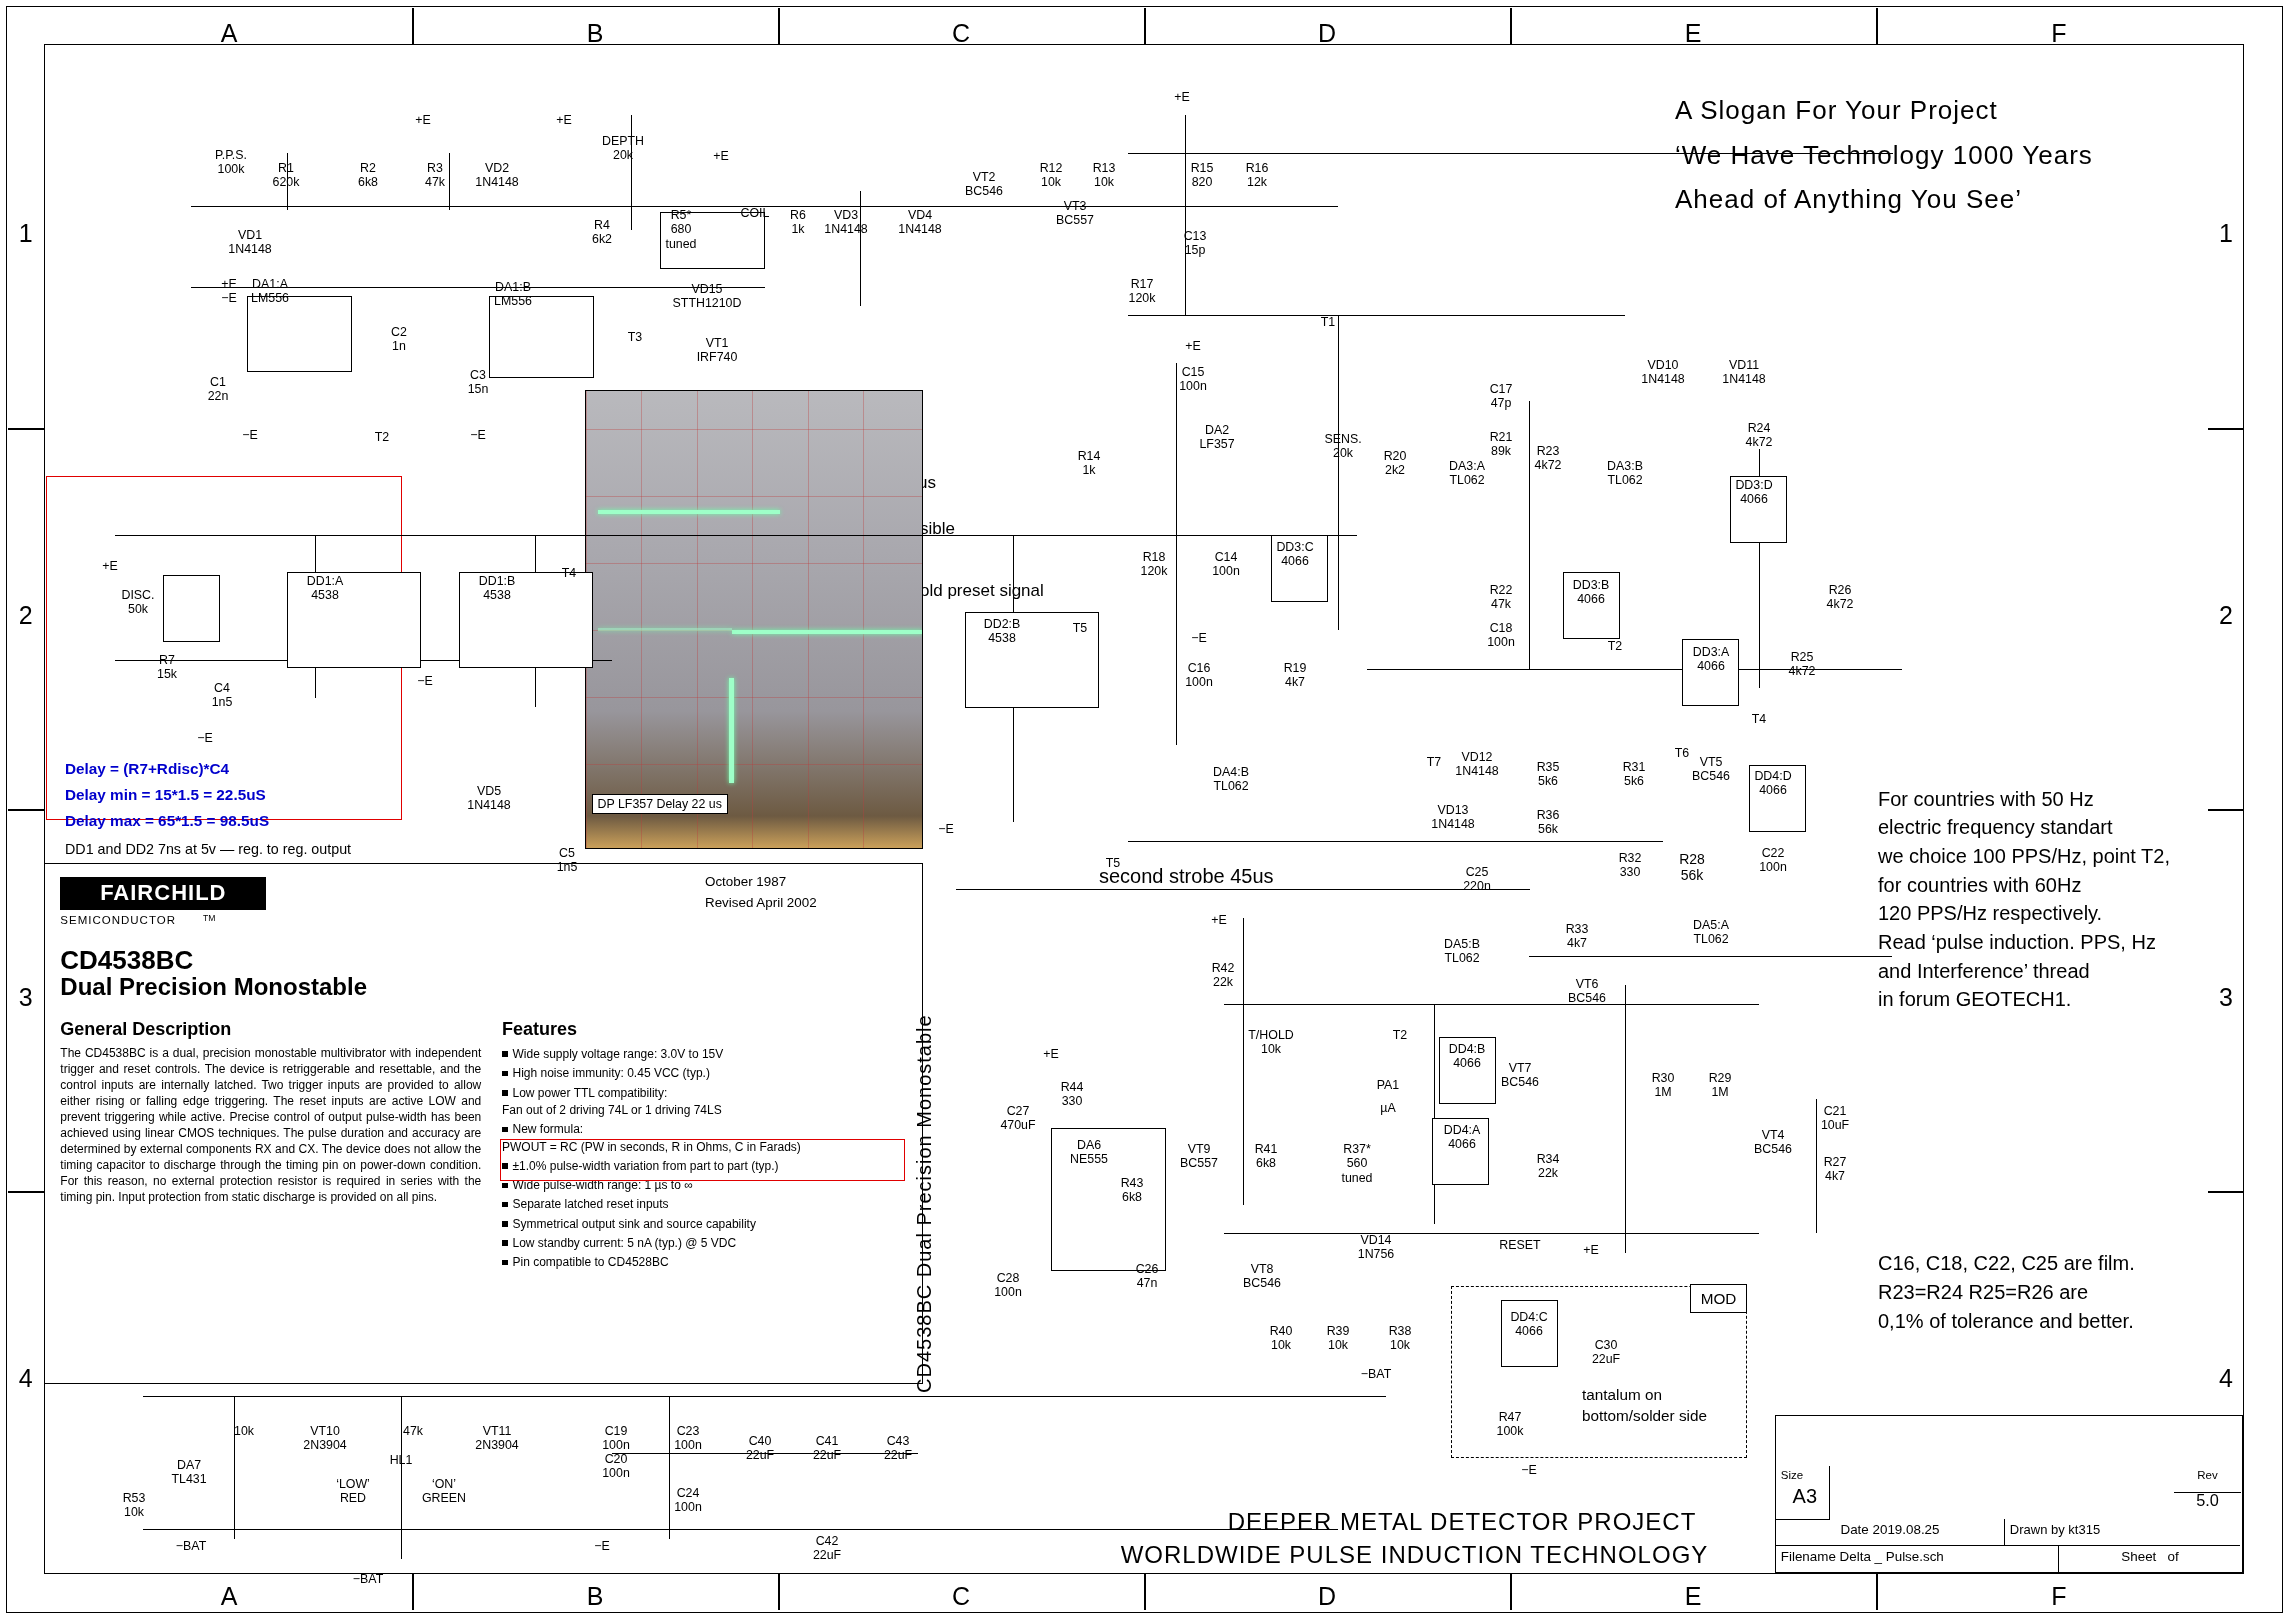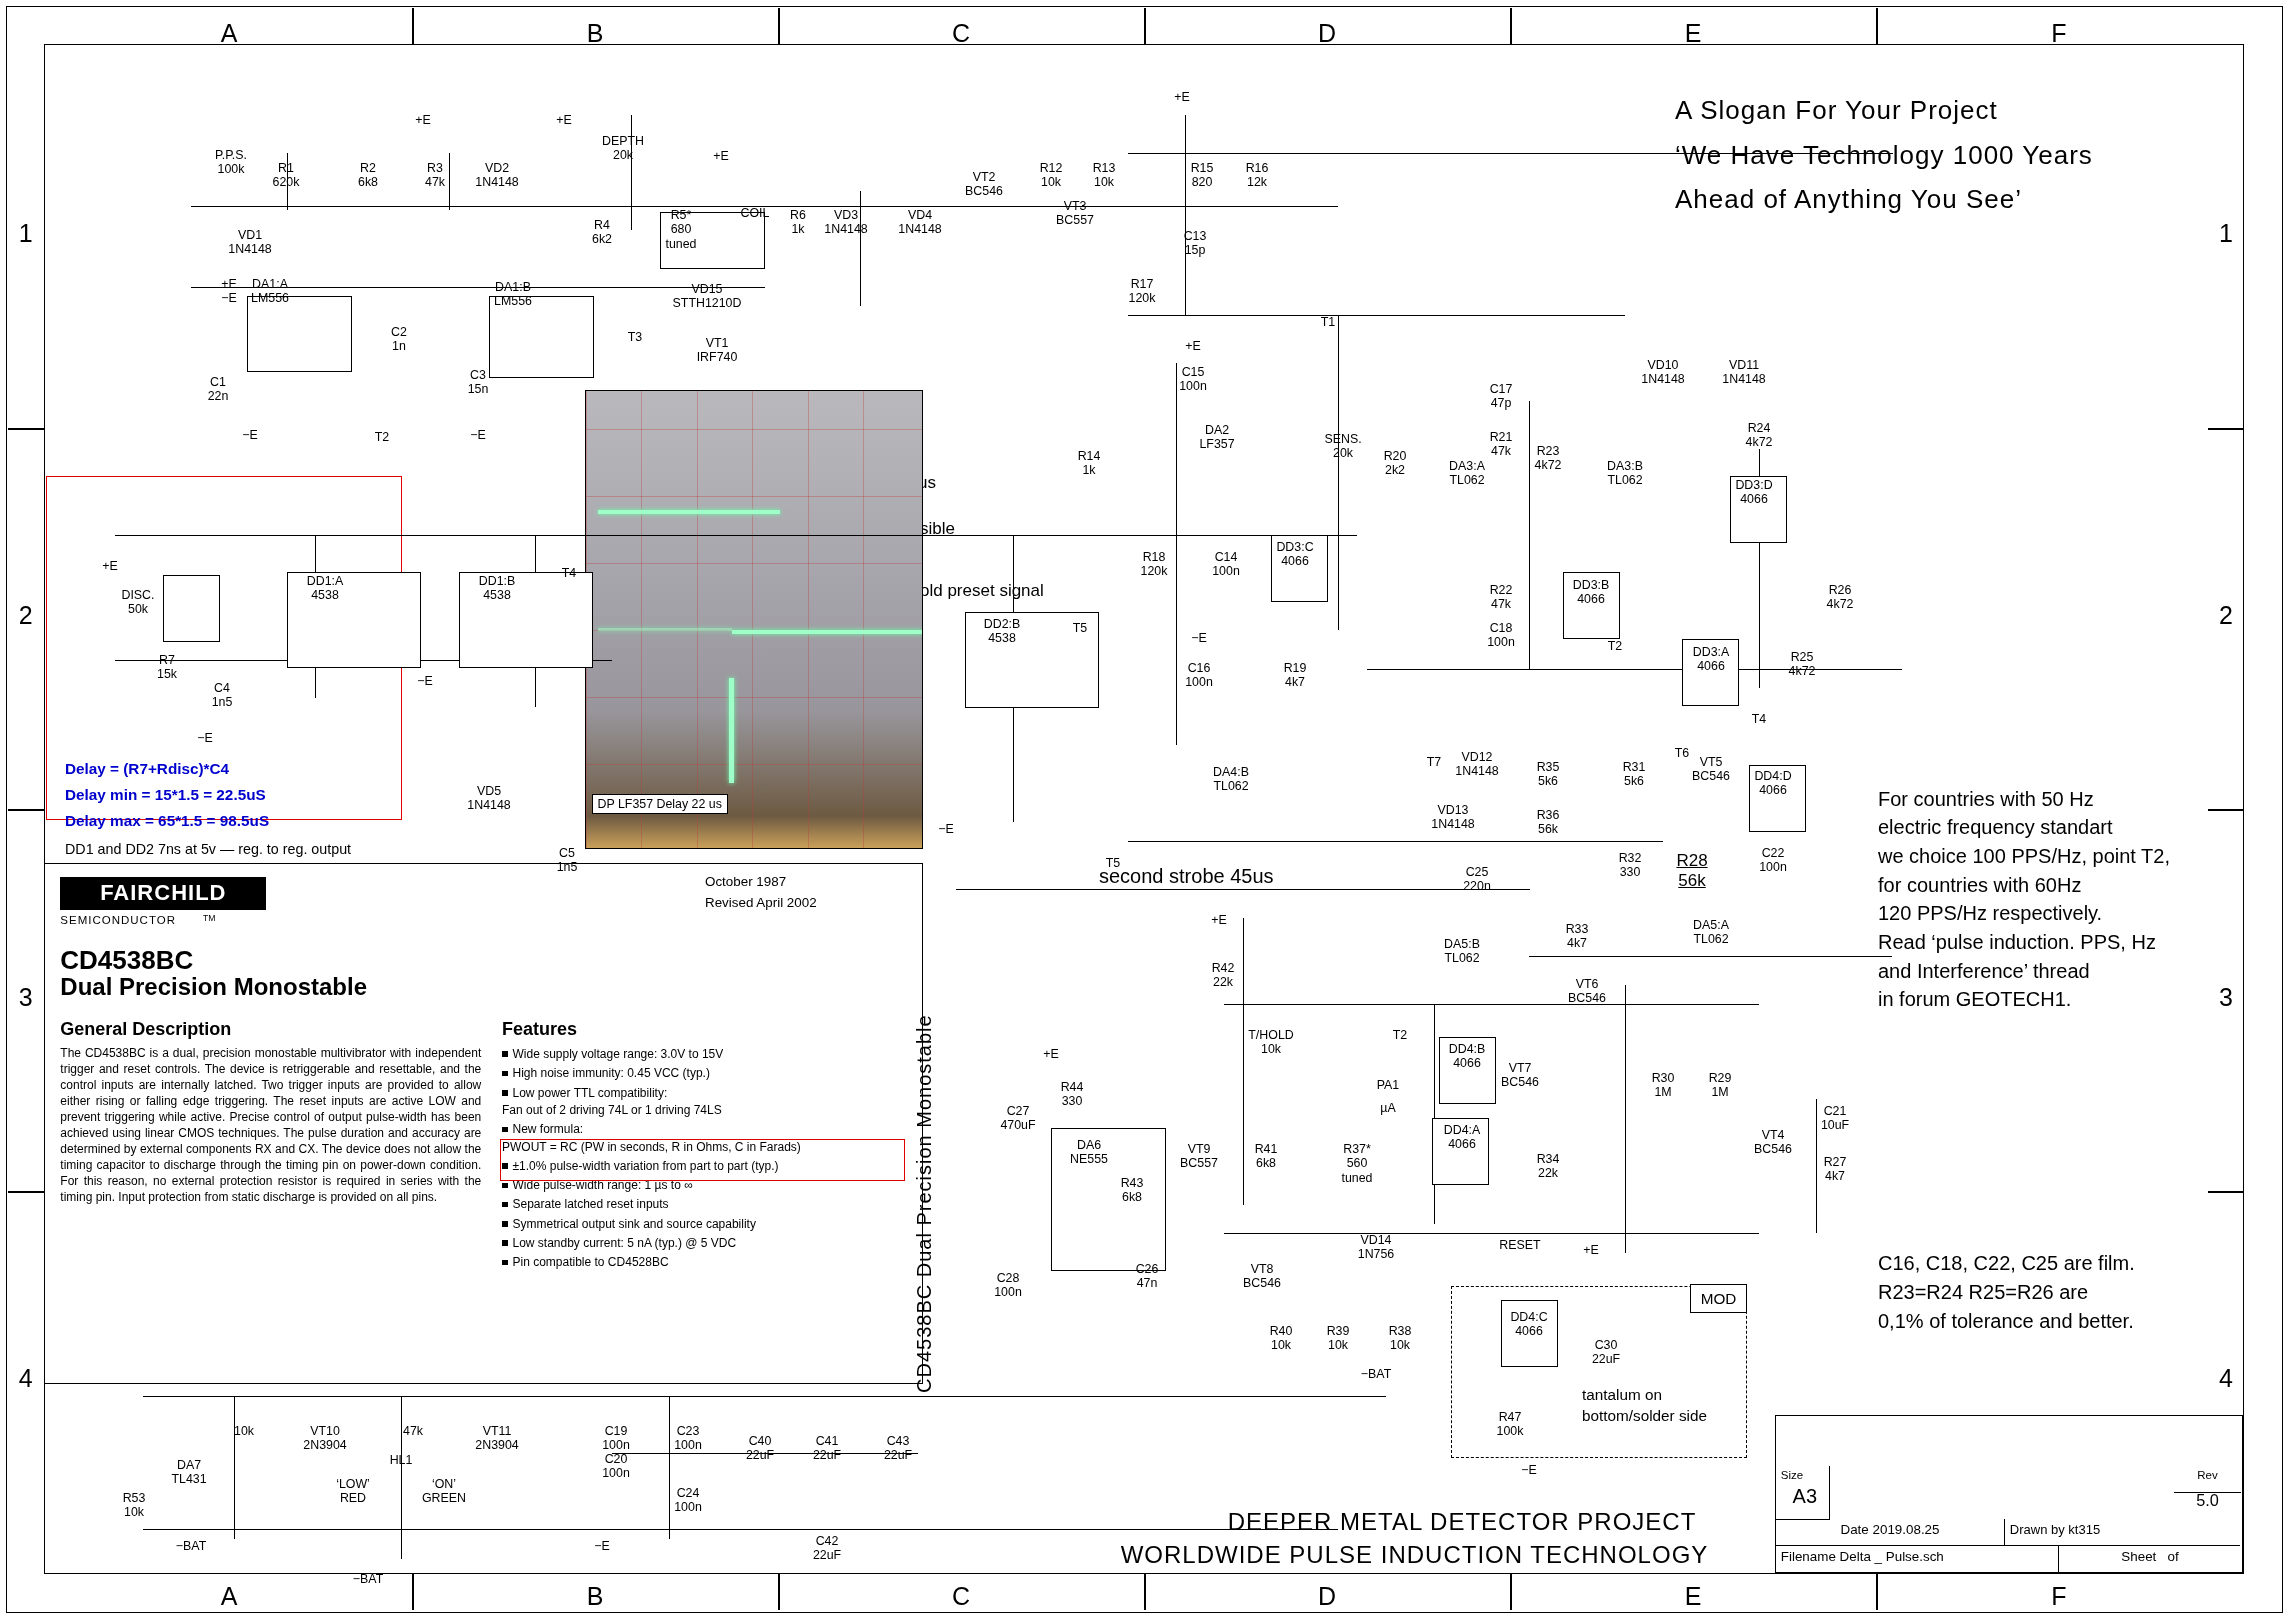--- a/index.html
+++ b/index.html
@@ -335,21 +335,21 @@
       <div class="txtc" style="left: 1161px; top: 661px; width: 76px; font-size: 12.4px;">C16
 100n</div>
       <div class="txtc" style="left: 1257px; top: 661px; width: 76px; font-size: 12.4px;">R19
 4k7</div>
       <div class="txtc" style="left: 1193px; top: 765px; width: 76px; font-size: 12.4px;">DA4:B
 TL062</div>
       <div class="txtc" style="left: 1161px; top: 631px; width: 76px; font-size: 12.4px;">−E</div>
       <div class="txtc" style="left: 1463px; top: 382px; width: 76px; font-size: 12.4px;">C17
 47p</div>
       <div class="txtc" style="left: 1463px; top: 430px; width: 76px; font-size: 12.4px;">R21
-47k</div>
+89k</div>
       <div class="txtc" style="left: 1510px; top: 444px; width: 76px; font-size: 12.4px;">R23
 4k72</div>
       <div class="txtc" style="left: 1463px; top: 583px; width: 76px; font-size: 12.4px;">R22
 47k</div>
       <div class="txtc" style="left: 1463px; top: 621px; width: 76px; font-size: 12.4px;">C18
 100n</div>
       <div class="txtc" style="left: 1429px; top: 459px; width: 76px; font-size: 12.4px;">DA3:A
 TL062</div>
       <div class="txtc" style="left: 1587px; top: 459px; width: 76px; font-size: 12.4px;">DA3:B
 TL062</div>
@@ -382,21 +382,21 @@
 4066</div>
       <div class="txtc" style="left: 1415px; top: 803px; width: 76px; font-size: 12.4px;">VD13
 1N4148</div>
       <div class="txtc" style="left: 1510px; top: 808px; width: 76px; font-size: 12.4px;">R36
 56k</div>
       <div class="txtc" style="left: 1596px; top: 760px; width: 76px; font-size: 12.4px;">R31
 5k6</div>
       <div class="txtc" style="left: 1644px; top: 746px; width: 76px; font-size: 12.4px;">T6</div>
       <div class="txtc" style="left: 1592px; top: 851px; width: 76px; font-size: 12.4px;">R32
 330</div>
-      <div class="txtc" style="left: 1654px; top: 851px; width: 76px; font-size: 17px; text-decoration: underline;">R28
+      <div class="txtc" style="left: 1654px; top: 851px; width: 76px; font-size: 14px;">R28
 56k</div>
       <div class="txtc" style="left: 1735px; top: 846px; width: 76px; font-size: 12.4px;">C22
 100n</div>
       <div class="txtc" style="left: 1439px; top: 865px; width: 76px; font-size: 12.4px;">C25
 220n</div>
       <div class="txtc" style="left: 1539px; top: 922px; width: 76px; font-size: 12.4px;">R33
 4k7</div>
       <div class="txtc" style="left: 1673px; top: 918px; width: 76px; font-size: 12.4px;">DA5:A
 TL062</div>
       <div class="txtc" style="left: 1424px; top: 937px; width: 76px; font-size: 12.4px;">DA5:B

